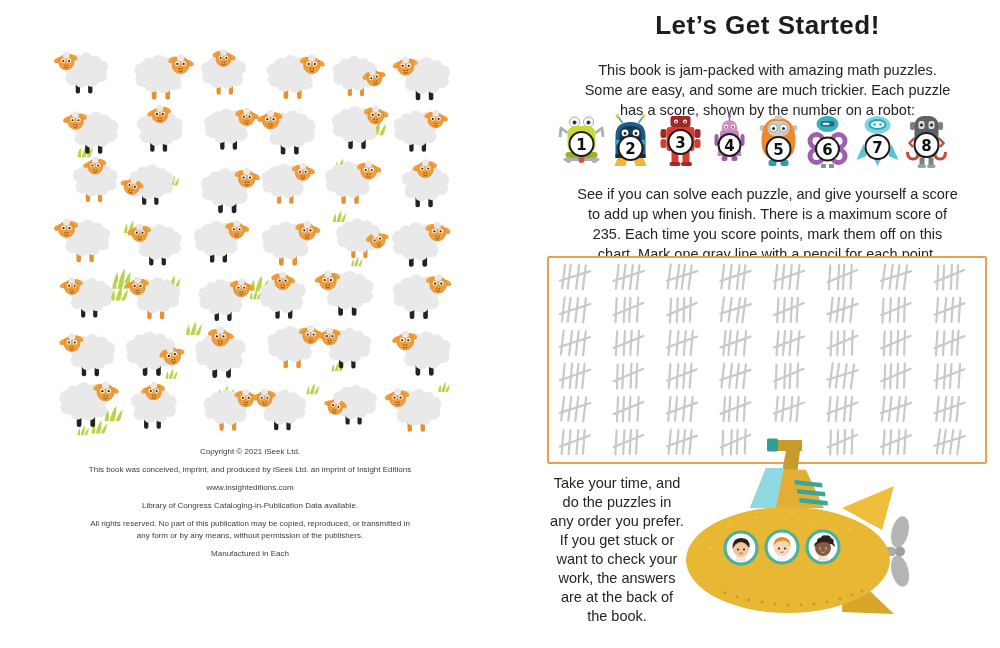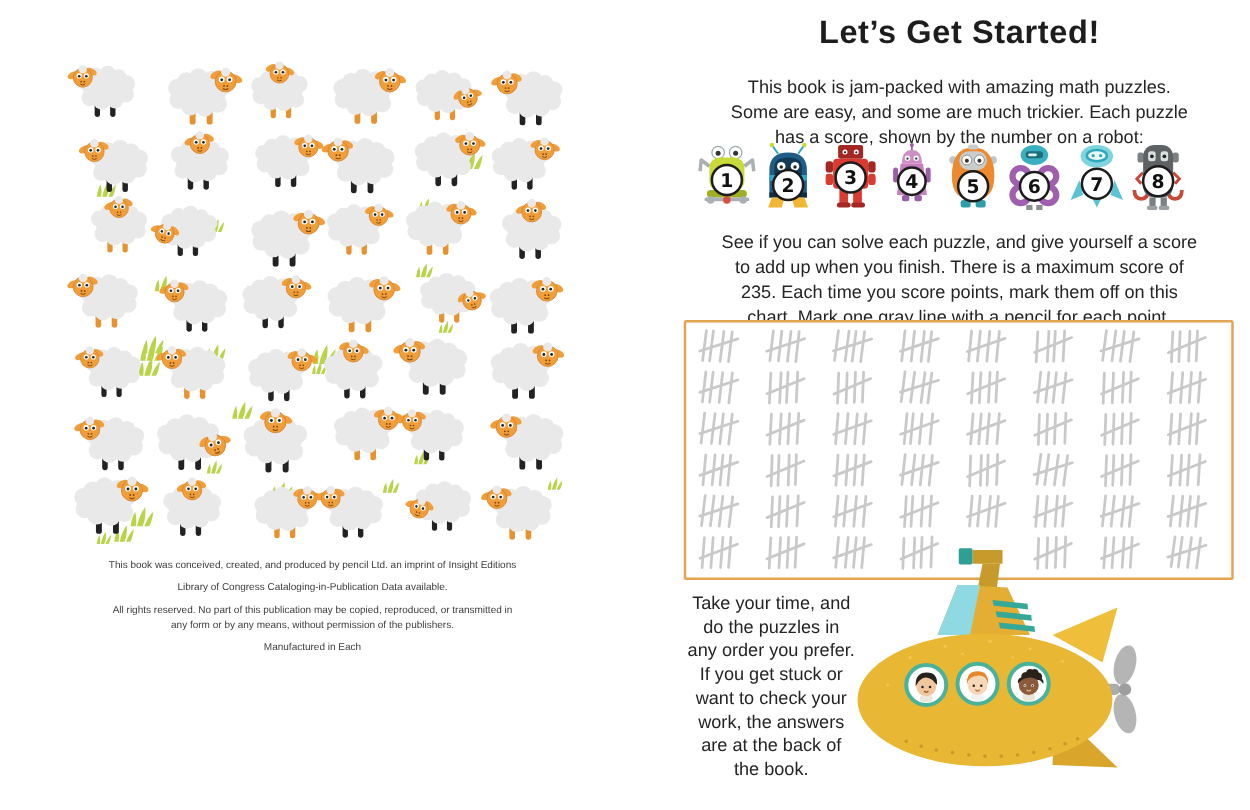--- a/index.html
+++ b/index.html
@@ -1238,21 +1238,23 @@
               <circle cx="3" cy="-1.5" r="2.2" fill="#fff"></circle>
       <circle cx="-3" cy="-1.2" r="1.1" fill="#222"></circle>
               <circle cx="3" cy="-1.2" r="1.1" fill="#222"></circle>
       <circle cx="-1.3" cy="3.4" r="0.7" fill="#7A4614"></circle>
               <circle cx="1.3" cy="3.4" r="0.7" fill="#7A4614"></circle>
       <path d="M-2 5.4 Q0 7 2 5.4" stroke="#7A4614" stroke-width="0.8" fill="none"></path>
             </g>
           </g>
         </svg></div>
     <div id="colophon">
-        <p>This book was conceived, created, and produced by pencil Ltd. an imprint of Insight Editions</p>
+        <p>Copyright © 2021 iSeek Ltd.</p>
+        <p>This book was conceived, imprint, and produced by iSeek Ltd. an imprint of Insight Editions</p>
+        <p>www.insighteditions.com</p>
         <p>Library of Congress Cataloging-in-Publication Data available.</p>
         <p>All rights reserved. No part of this publication may be copied, reproduced, or transmitted in
 any form or by any means, without permission of the publishers.</p>
         <p>Manufactured in Each</p>
       </div>
   </div>
 
   <div id="right-page">
     <div class="page-title">Let’s Get Started!</div>
     <div id="intro" class="body-par">This book is jam-packed with amazing math puzzles.

